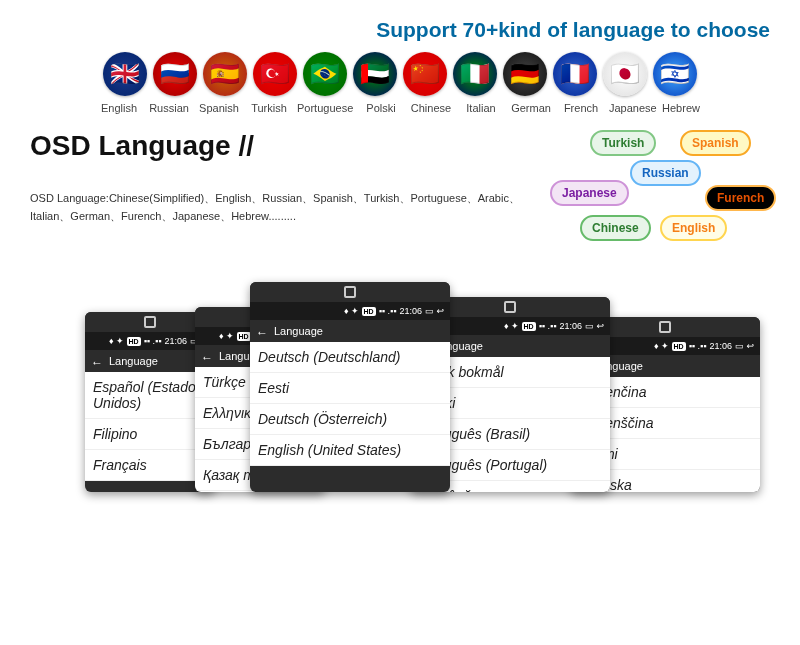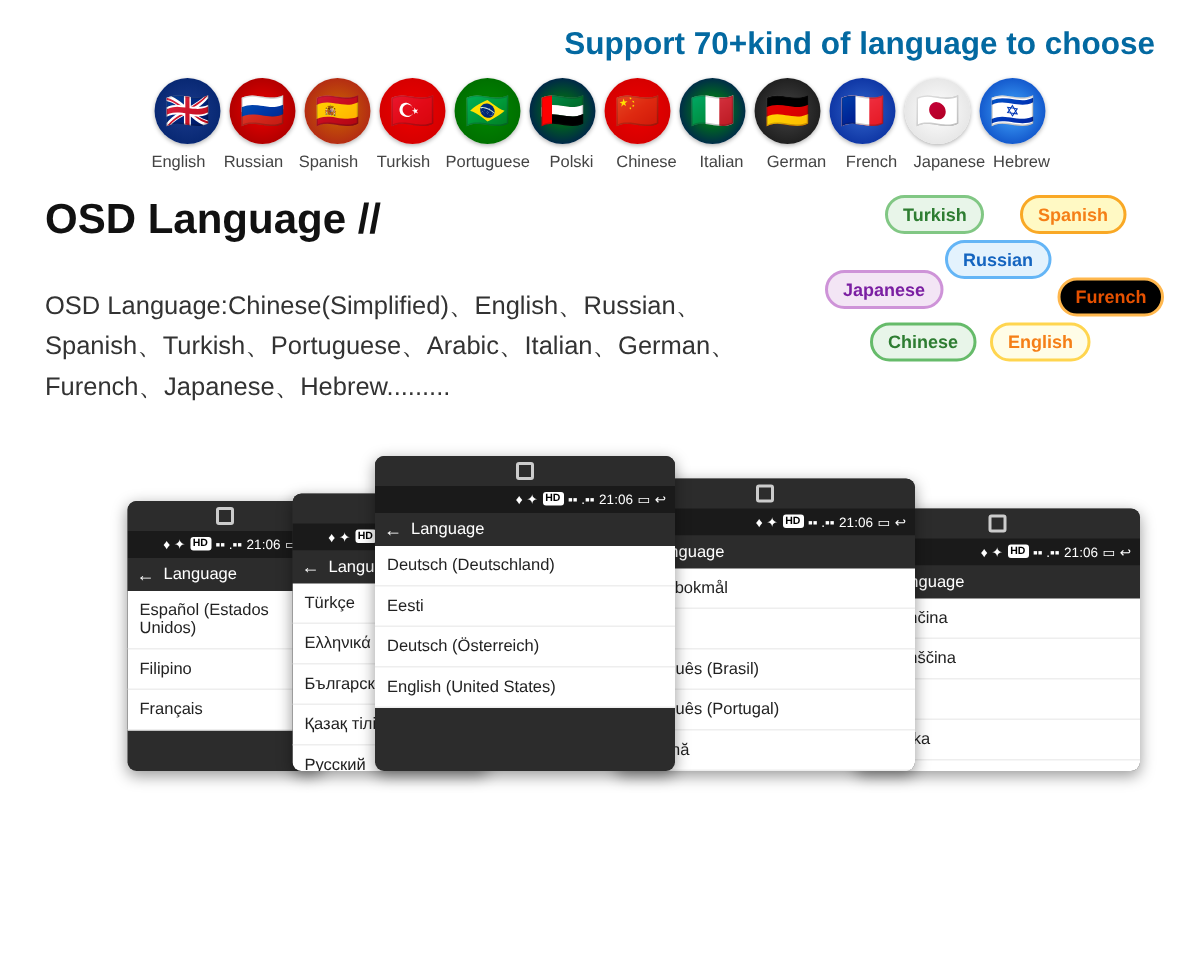--- a/index.html
+++ b/index.html
@@ -71,21 +71,21 @@
     .osd-left {
       flex: 1;
     }
     .osd-title {
       font-size: 28px;
       font-weight: bold;
       color: #111;
       margin-bottom: 8px;
     }
     .osd-desc {
-      font-size: 17px;
+      font-size: 11px;
       color: #333;
       line-height: 1.6;
       margin-top: 28px;
     }
 
     .osd-right {
       width: 220px;
       position: relative;
       height: 120px;
     }
@@ -171,23 +171,24 @@
       border: 2px solid #ccc;
       border-radius: 2px;
     }
 
     .list-area {
       background: #fff;
       flex: 1;
     }
     .list-item-row {
       padding: 7px 8px;
-      font-size: 11px;
+      font-size: 14px;
       color: #222;
       border-bottom: 1px solid #eee;
+      font-style: italic;
     }
 
     
     .panel-1 {
       width: 130px;
       height: 180px;
       left: 55px;
       top: 50px;
       z-index: 1;
     }

